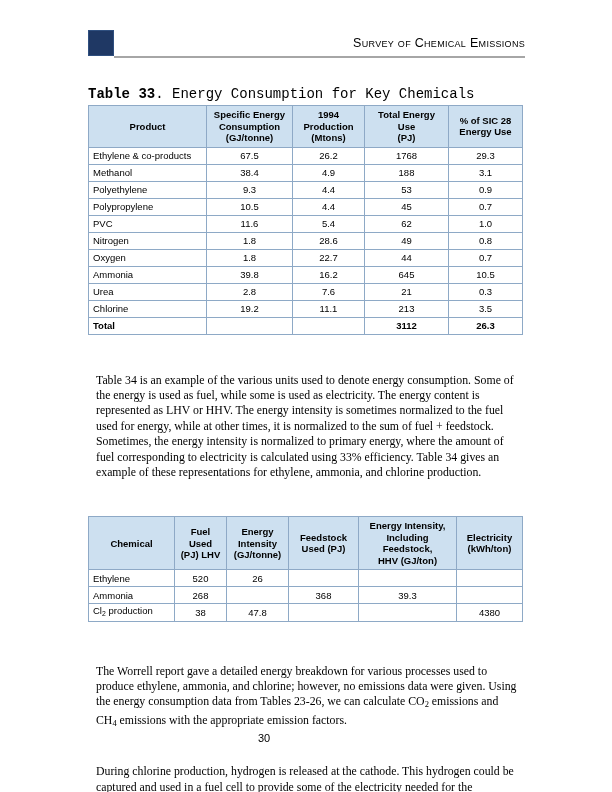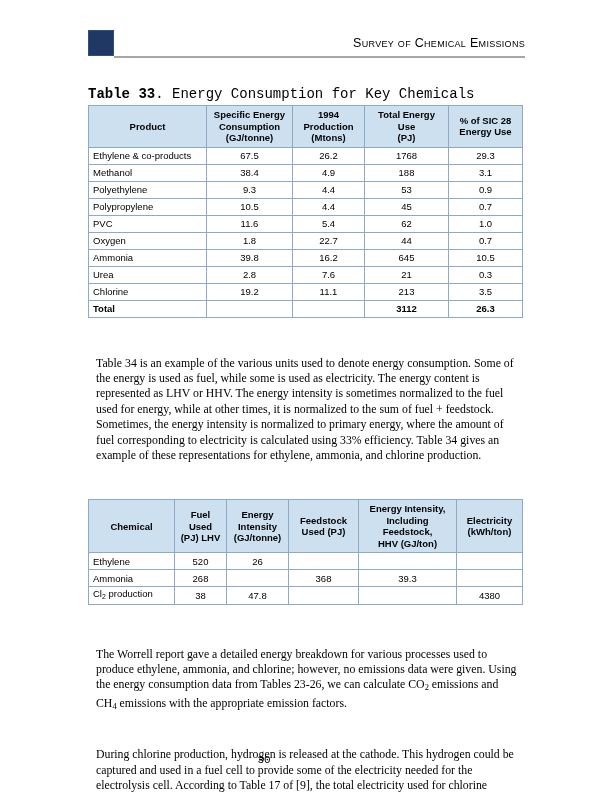--- a/index.html
+++ b/index.html
@@ -145,23 +145,23 @@
   .gap-after-table-34 { height: 34px; }
   .gap-between-paras  { height: 17px; }
 
   sub { font-size: 0.72em; vertical-align: -0.25em; }
 
   
   .page-number {
     position: absolute;
     left: 0;
     right: 0;
-    top: 754px;
+    top: 732px;
     text-align: center;
-    font-family: Liberation Mono, monospace;
+    font-family: Liberation Sans, sans-serif;
     font-size: 11px;
     color: #000;
   }
 </style>
 </head>
 <body>
 
 <div class="page">
 
   <div class="page-header">
@@ -236,20 +236,27 @@
           <td>4.4</td>
           <td>45</td>
           <td>0.7</td>
         </tr>
         <tr>
           <td class="label">PVC</td>
           <td>11.6</td>
           <td>5.4</td>
           <td>62</td>
           <td>1.0</td>
+        </tr>
+        <tr>
+          <td class="label">Nitrogen</td>
+          <td>1.8</td>
+          <td>28.6</td>
+          <td>49</td>
+          <td>0.8</td>
         </tr>
         <tr>
           <td class="label">Oxygen</td>
           <td>1.8</td>
           <td>22.7</td>
           <td>44</td>
           <td>0.7</td>
         </tr>
         <tr>
           <td class="label">Ammonia</td>

